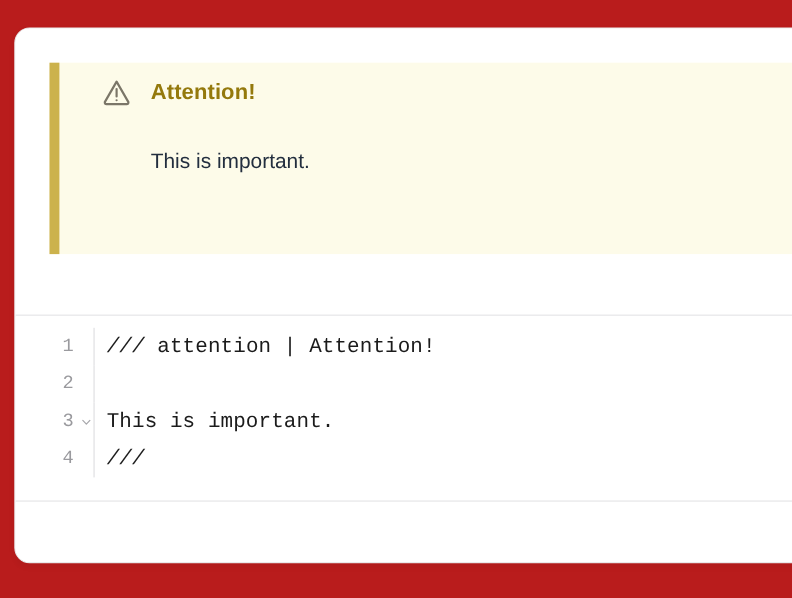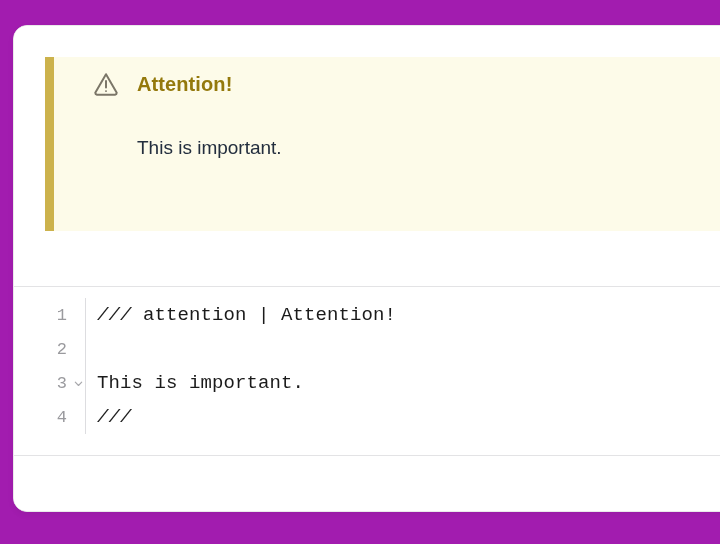--- a/index.html
+++ b/index.html
@@ -10,21 +10,21 @@
     width: 720px;
     height: 544px;
     overflow: hidden;
     font-family: "Liberation Sans", sans-serif;
   }
 
   #stage {
     position: relative;
     width: 720px;
     height: 544px;
-    background: #a21caf;
+    background: #b91c1c;
   }
 
   
   .card {
     position: absolute;
     left: 13px;
     top: 25px;
     width: 760px;              
     height: 487px;
     background: #ffffff;

